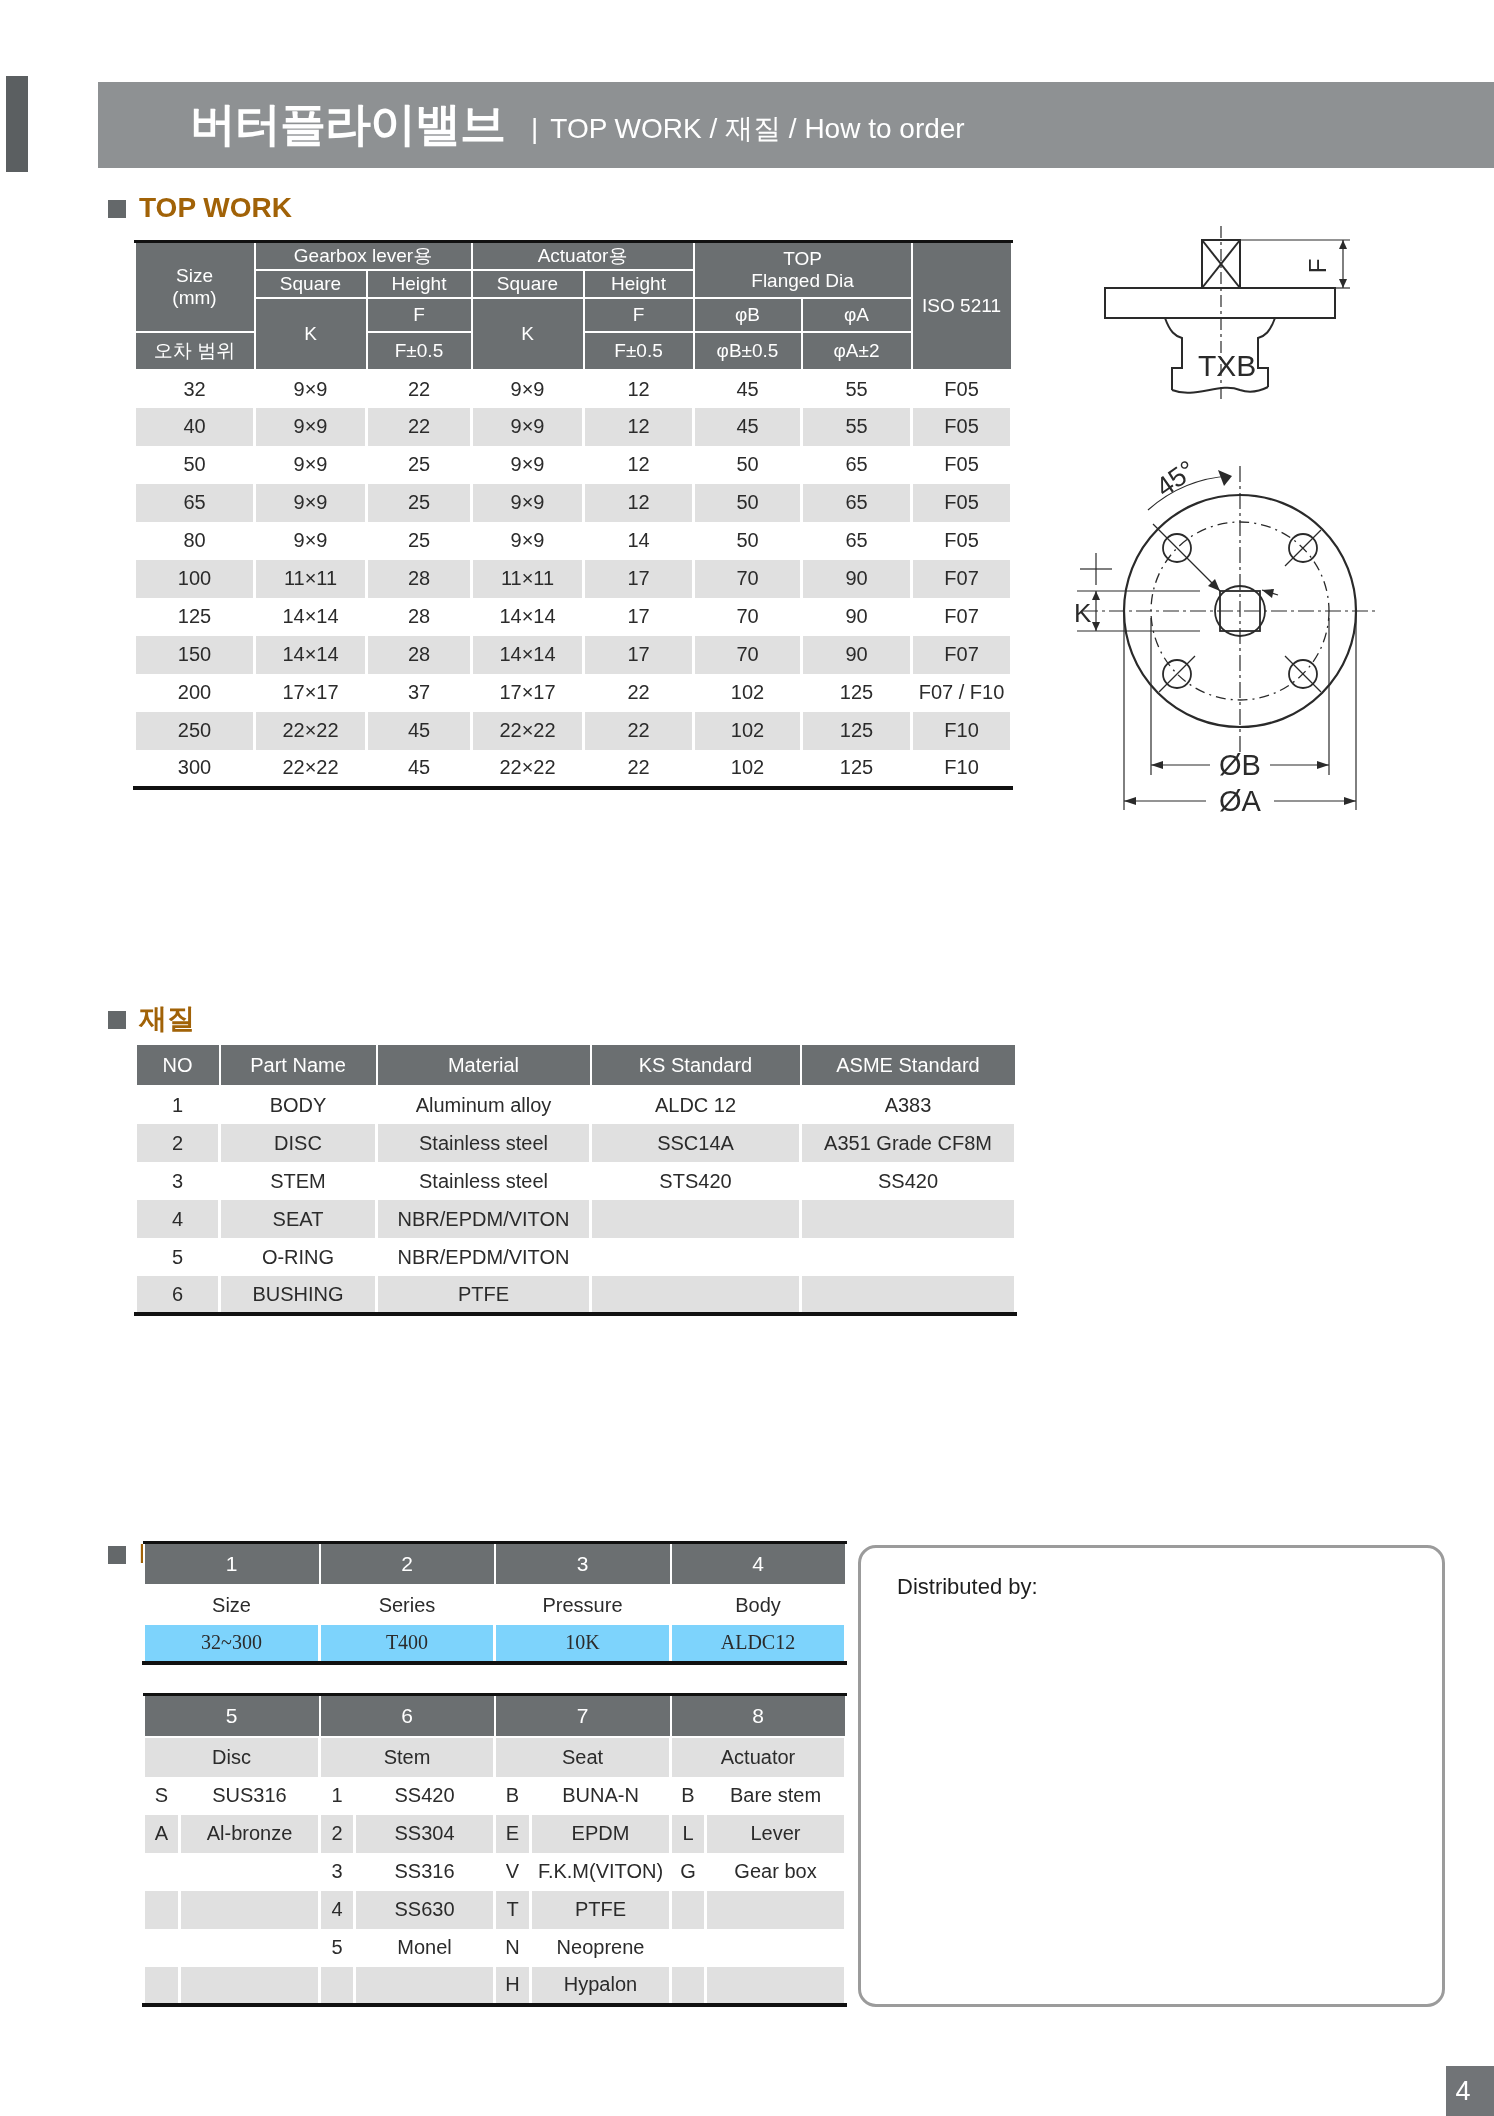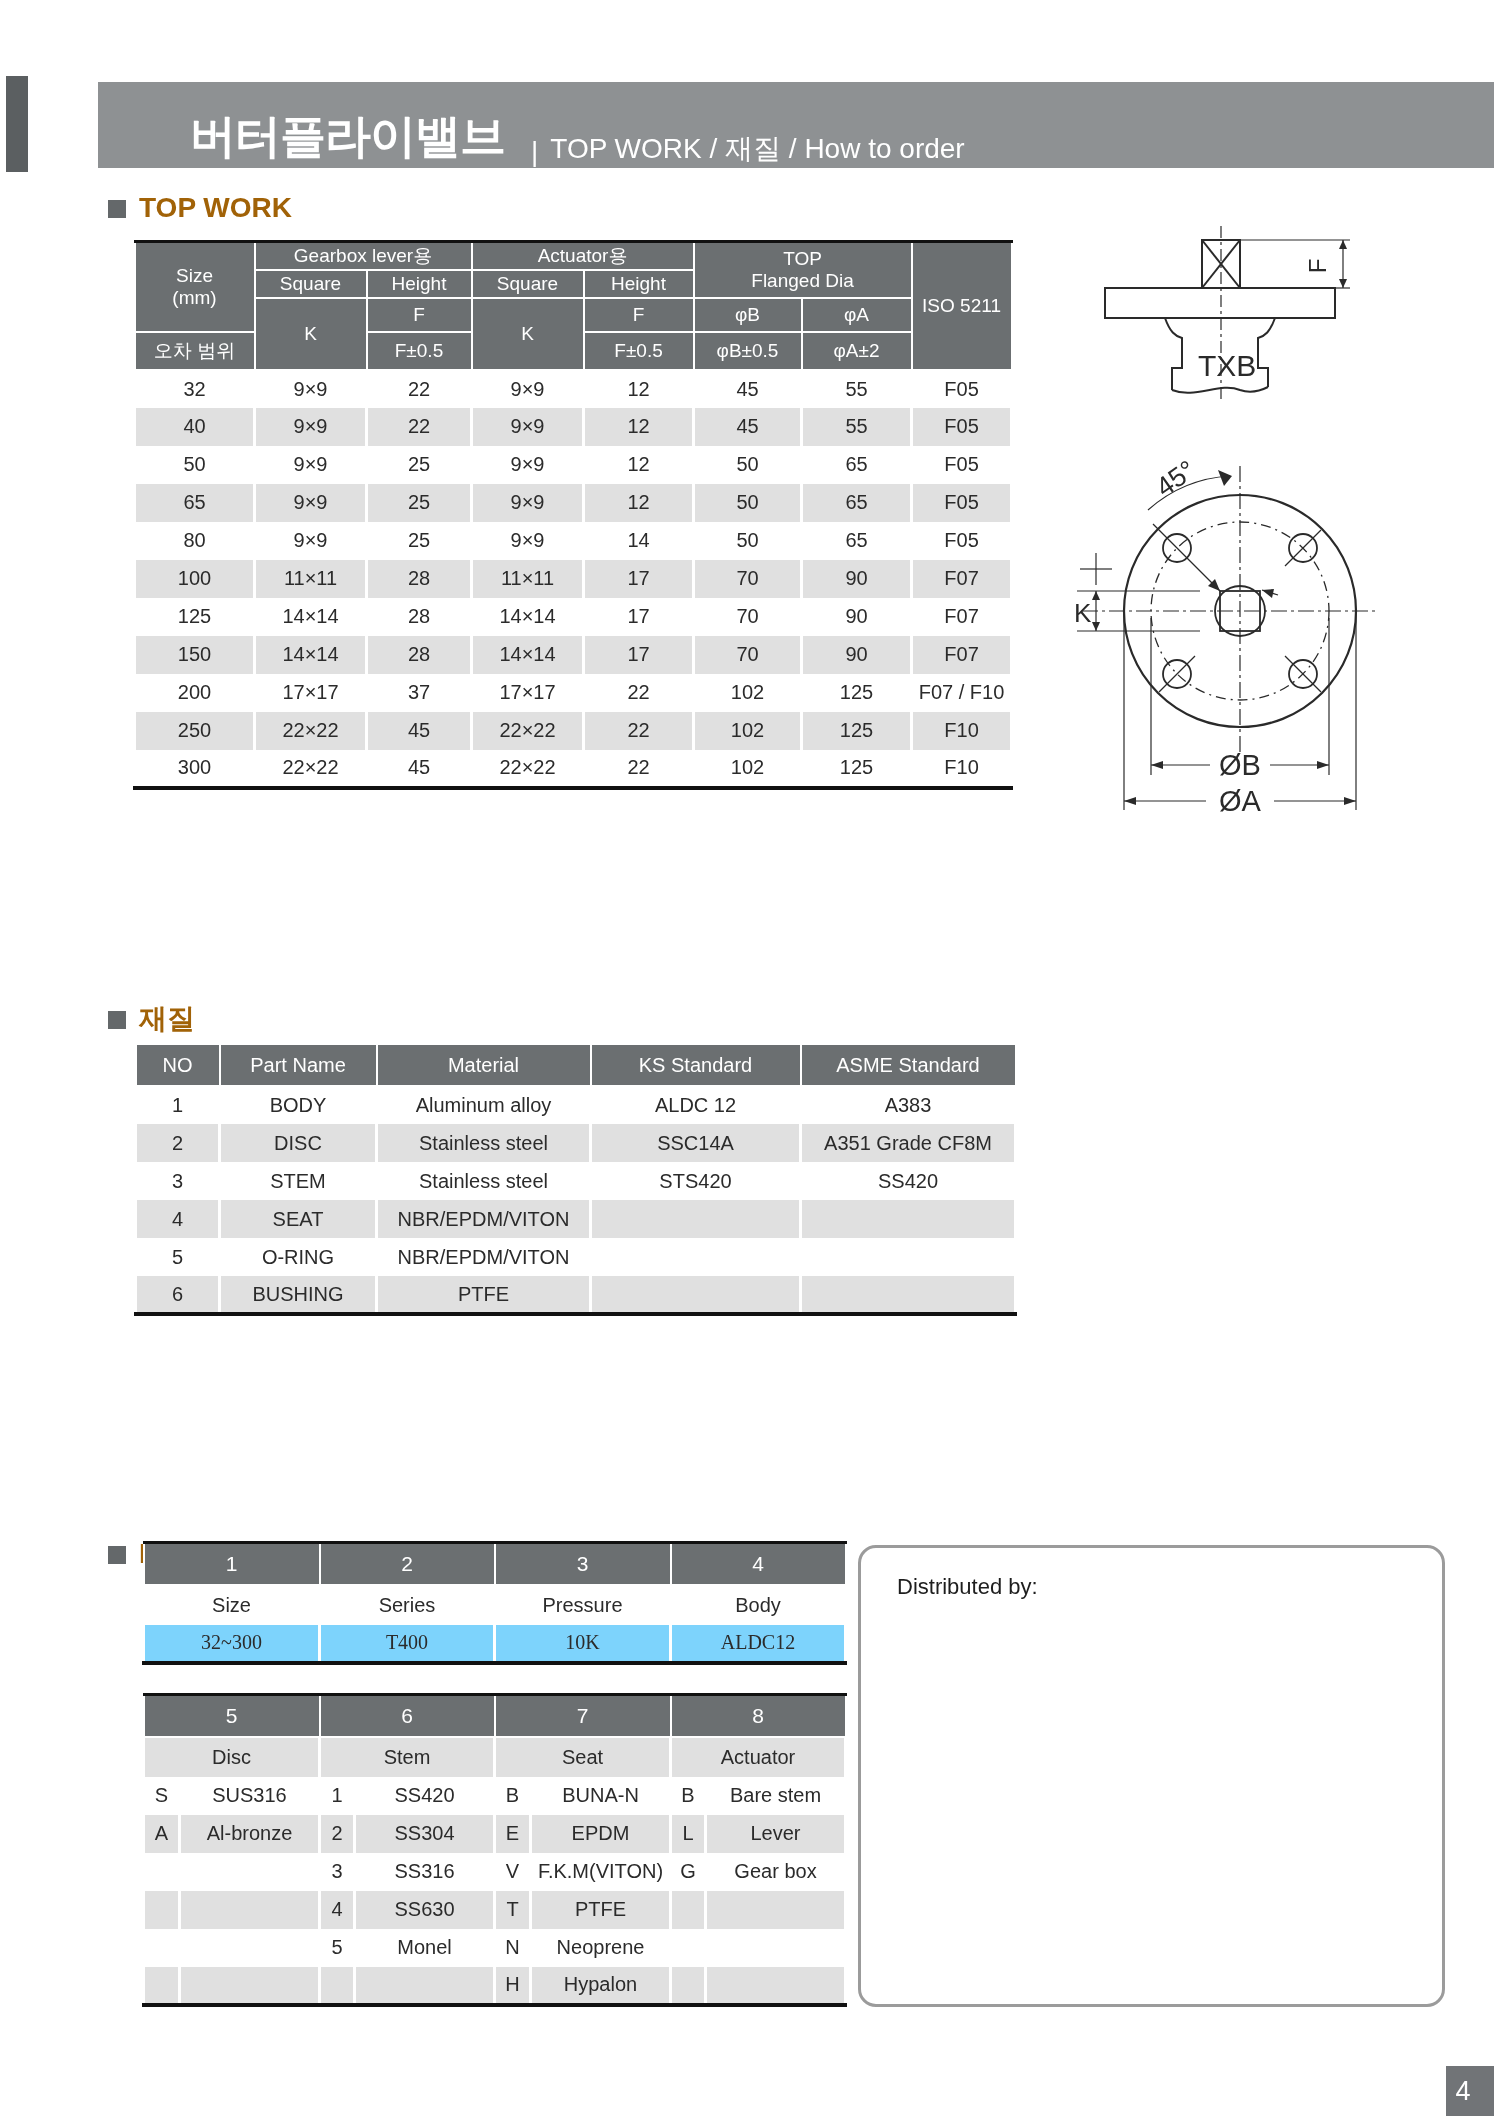--- a/index.html
+++ b/index.html
@@ -2,21 +2,21 @@
 <html><head>
 <meta charset="utf-8">
 <style>
   html,body{margin:0;padding:0;background:#fff;}
   .page{position:relative;width:1494px;height:2116px;background:#fff;overflow:hidden;
         font-family:"Liberation Sans","DejaVu Sans",sans-serif;color:#2b2b2b;}
 
   
   .accent{position:absolute;left:6px;top:76px;width:22px;height:96px;background:#5b5f61;}
   .titlebar{position:absolute;left:98px;top:82px;width:1396px;height:86px;background:#8e9193;
-            color:#fff;display:flex;align-items:flex-end;padding-left:92px;box-sizing:border-box;}
+            color:#fff;display:flex;align-items:center;padding-left:92px;box-sizing:border-box;}
   .titlebar .title{font-size:46px;font-weight:bold;letter-spacing:-1px;}
   .titlebar .divider{font-size:28px;font-weight:300;margin:8px 12px 0 26px;}
   .titlebar .subtitle{font-size:28px;margin-top:8px;}
 
   
   .section-heading{position:absolute;display:flex;align-items:center;gap:13px;
                    color:#a16207;font-weight:bold;font-size:28px;}
   .section-heading .bullet{width:18px;height:18px;background:#64686a;flex:0 0 auto;margin-top:2px;}
   .sh-topwork{left:108px;top:192px;}
   .sh-materials{left:108px;top:1000px;align-items:center;}

